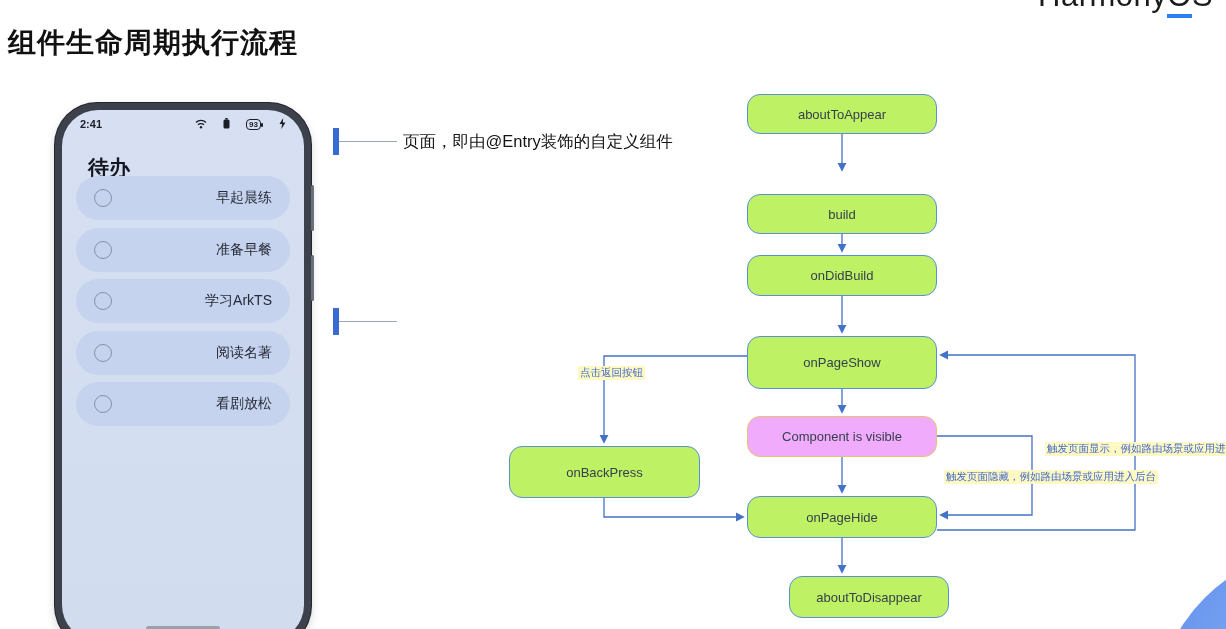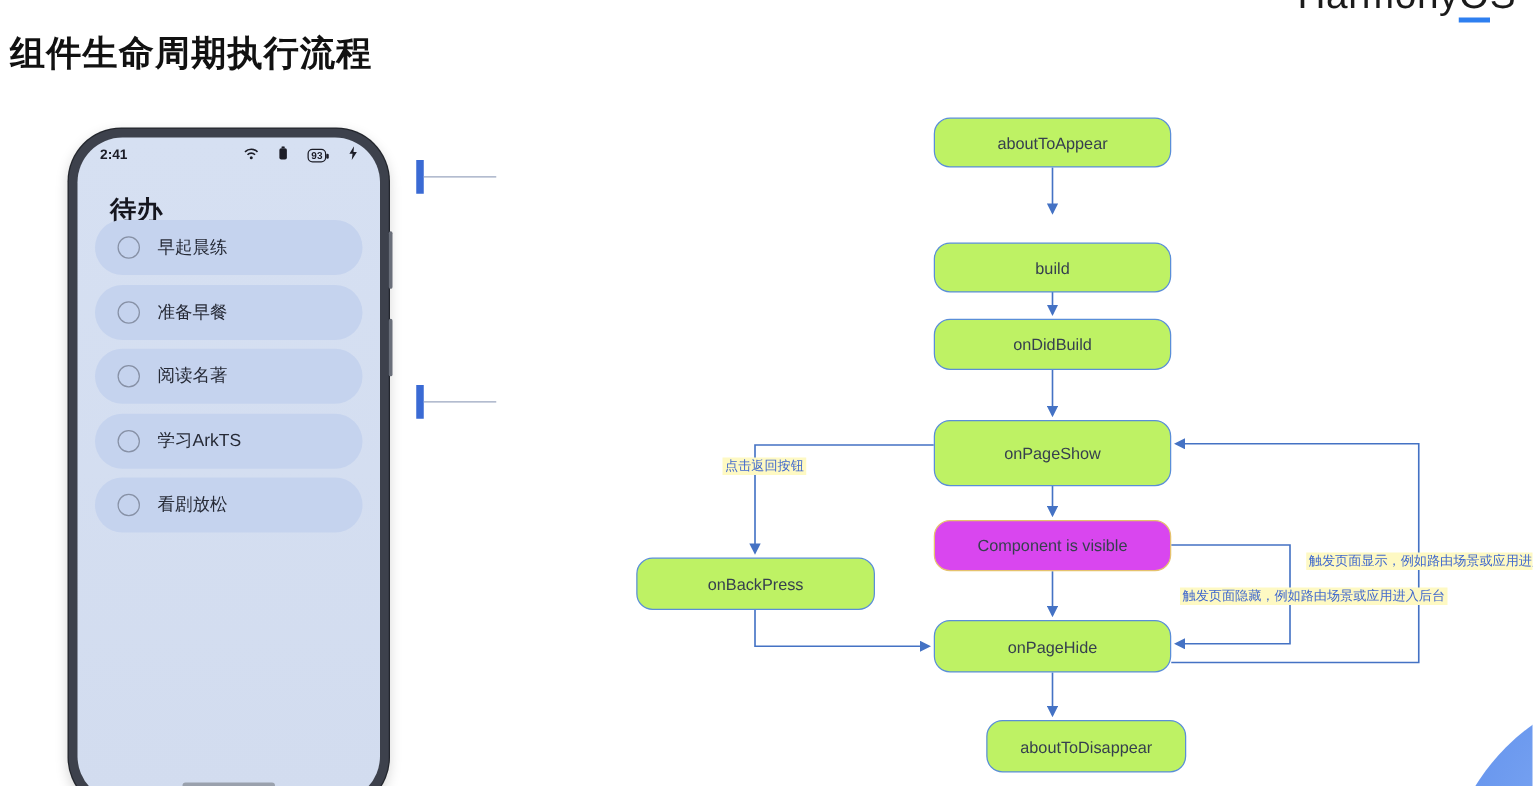--- a/index.html
+++ b/index.html
@@ -44,21 +44,21 @@
   .batt-pill:after{content:"";position:absolute;right:-3px;top:3px;width:2px;height:4px;background:#1c1d27;border-radius:1px;}
   .app-title{
     position:absolute;left:26px;top:22px;font-size:21px;font-weight:bold;color:#15161f;margin-top:22px;
   }
   .todo-list{
     position:absolute;left:14px;right:14px;top:66px;
     display:flex;flex-direction:column;gap:7.5px;
   }
   .todo-item{
     height:44px;background:#c5d3ee;border-radius:22px;
-    display:flex;align-items:center;padding:0 18px;box-sizing:border-box;gap:14px;
+    display:flex;align-items:center;padding:0 18px;box-sizing:border-box;gap:14px;justify-content:space-between;
   }
   .todo-circle{
     width:18px;height:18px;border-radius:50%;border:1.6px solid #8791a6;
     box-sizing:border-box;flex:0 0 auto;background:transparent;
   }
   .todo-text{font-size:14px;color:#262a36;font-weight:500;}
   .home-indicator{
     position:absolute;left:50%;transform:translateX(-50%);top:516px;
     width:74px;height:5px;background:#9aa1ad;border-radius:3px;
   }
@@ -68,21 +68,21 @@
   .callout-line{width:58px;height:1px;background:#9aa6c0;flex:0 0 auto;}
   .callout-text{font-size:16.5px;color:#141414;margin-left:6px;white-space:nowrap;}
   .callout.c1{left:333px;top:128px;}
   .callout.c2{left:333px;top:308px;}
   
   .flow-node{
     position:absolute;display:flex;align-items:center;justify-content:center;
     background:#bef264;border:1.5px solid #5a8ed8;border-radius:13px;
     font-size:13px;color:#36404e;box-sizing:border-box;z-index:6;
   }
-  .flow-node.highlight{background:#d946ef;border-color:#e5c26e;}
+  .flow-node.highlight{background:#f0abfc;border-color:#e5c26e;}
   .connectors{position:absolute;left:0;top:0;width:1226px;height:629px;z-index:5;pointer-events:none;}
   .edge-label{
     position:absolute;font-size:10.5px;color:#4169cd;z-index:7;background:#fef9c3;
     padding:0 2px;white-space:nowrap;
   }
   
   .corner-circle{
     position:absolute;left:1155px;top:548px;width:340px;height:340px;border-radius:50%;
     background:radial-gradient(circle at 35% 30%, #7fa8f2 0%, #4d82ea 70%);
   }
@@ -126,38 +126,39 @@
       <div class="todo-item">
         <span class="todo-circle"></span>
         <span class="todo-text">早起晨练</span>
       </div>
       <div class="todo-item">
         <span class="todo-circle"></span>
         <span class="todo-text">准备早餐</span>
       </div>
       <div class="todo-item">
         <span class="todo-circle"></span>
-        <span class="todo-text">阅读名著</span>
+        <span class="todo-text">学习ArkTS</span>
       </div>
       <div class="todo-item">
         <span class="todo-circle"></span>
-        <span class="todo-text">学习ArkTS</span>
+        <span class="todo-text">阅读名著</span>
       </div>
       <div class="todo-item">
         <span class="todo-circle"></span>
         <span class="todo-text">看剧放松</span>
       </div>
     </div>
     <div class="home-indicator"></div>
   </div>
 </div>
 
 <div class="callout c1">
   <span class="callout-bar"></span>
   <span class="callout-line"></span>
+  <span class="callout-text">页面，即由@Entry装饰的自定义组件</span>
 </div>
 <div class="callout c2">
   <span class="callout-bar"></span>
   <span class="callout-line"></span>
 </div>
 
 <svg class="connectors">
   <defs>
     <marker id="arr" viewBox="0 0 10 10" refX="8" refY="5" markerWidth="7" markerHeight="7" orient="auto-start-reverse">
       <path d="M0,0 L10,5 L0,10 z" fill="#4472c4"></path>
@@ -177,19 +178,19 @@
   </g>
 </svg>
 
 <div class="flow-node" style="left:747px;top:94px;width:190px;height:40px;">aboutToAppear</div>
 <div class="flow-node" style="left:747px;top:174px;width:190px;height:40px;margin-top:20px;">build</div>
 <div class="flow-node" style="left:747px;top:255px;width:190px;height:41px;">onDidBuild</div>
 <div class="flow-node" style="left:747px;top:336px;width:190px;height:53px;">onPageShow</div>
 <div class="flow-node highlight" style="left:747px;top:416px;width:190px;height:41px;">Component is visible</div>
 <div class="flow-node" style="left:747px;top:496px;width:190px;height:42px;">onPageHide</div>
 <div class="flow-node" style="left:789px;top:576px;width:160px;height:42px;">aboutToDisappear</div>
-<div class="flow-node" style="left:509px;top:446px;width:191px;height:42px;">onBackPress</div>
+<div class="flow-node" style="left:509px;top:446px;width:191px;height:52px;">onBackPress</div>
 
 <div class="edge-label" style="left:578px;top:366px;">点击返回按钮</div>
 <div class="edge-label" style="left:1045px;top:442px;">触发页面显示，例如路由场景或应用进入前台</div>
 <div class="edge-label" style="left:944px;top:470px;">触发页面隐藏，例如路由场景或应用进入后台</div>
 
 <div class="corner-circle"></div>
 
 </body></html>

